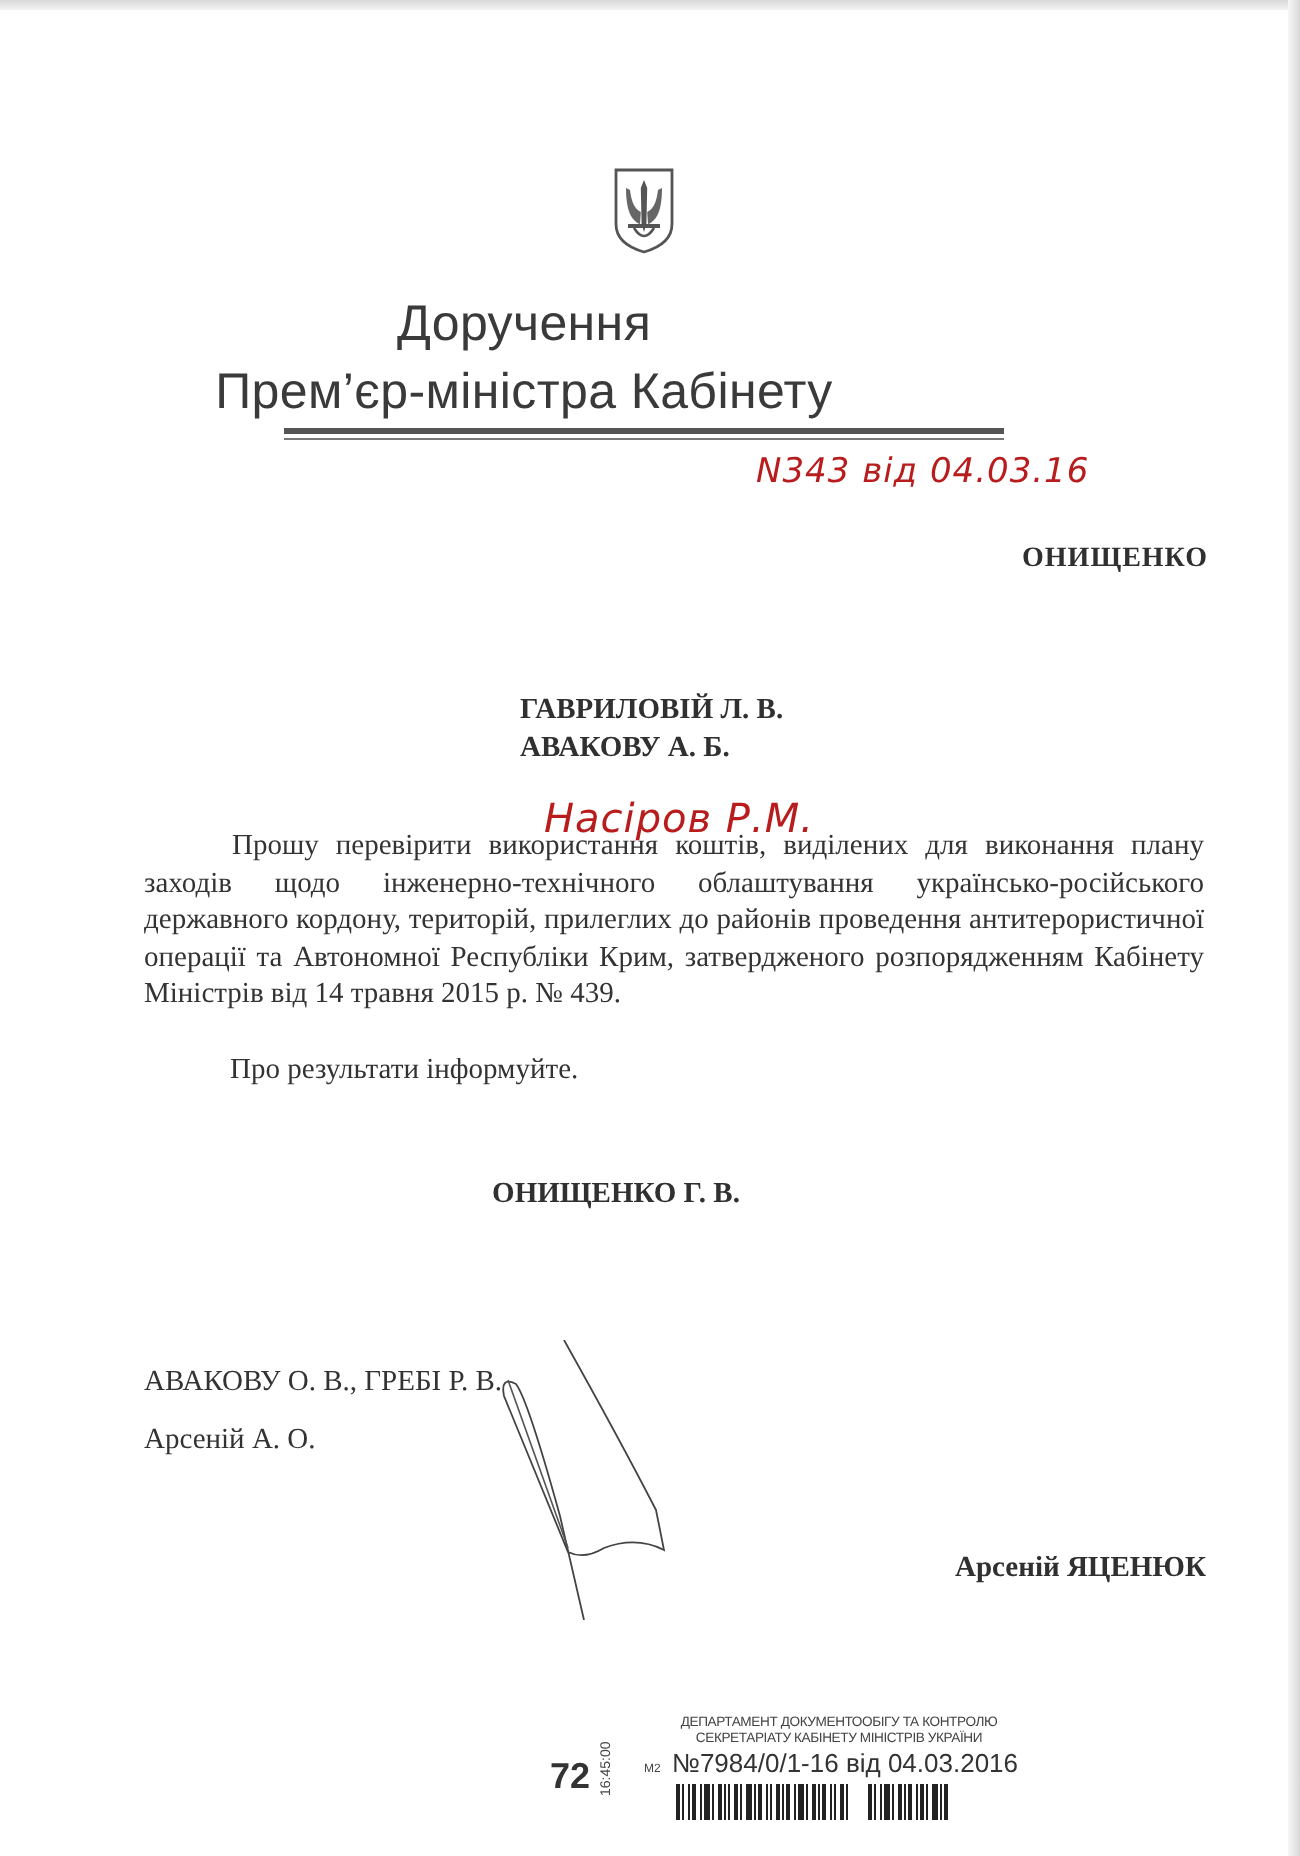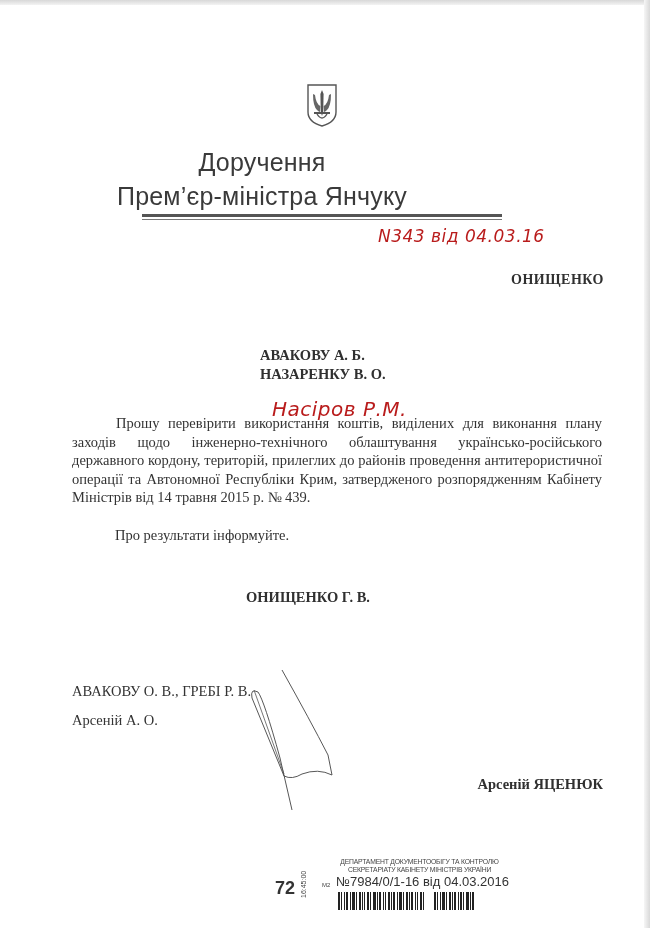--- a/index.html
+++ b/index.html
@@ -62,31 +62,31 @@
 <svg class="abs coat" viewBox="0 0 34 46">
   <path d="M3 3 H31 V30 Q31 40 17 44 Q3 40 3 30 Z" fill="none" stroke="#555" stroke-width="1.4"></path>
   <path d="M17 8 L18.6 12 L18.2 30 L17 34 L15.8 30 L15.4 12 Z" fill="#555"></path>
   <path d="M8 12 Q8 24 12 28 Q14 30 15 30 L15.4 24 Q11 22 10 13 Z" fill="#666"></path>
   <path d="M26 12 Q26 24 22 28 Q20 30 19 30 L18.6 24 Q23 22 24 13 Z" fill="#666"></path>
   <path d="M9 30 H25 V32 H9 Z" fill="#555"></path>
   <path d="M12 32 Q17 40 22 32" fill="none" stroke="#555" stroke-width="1.3"></path>
 </svg>
 
 <div class="abs title title-1">Доручення</div>
-<div class="abs title title-2">Прем’єр-міністра Янчуку</div>
+<div class="abs title title-2">Прем’єр-міністра Кабінету</div>
 <div class="abs rule-thick"></div>
 <div class="abs rule-thin"></div>
 
 <div class="abs hand reg-hand">N343 від 04.03.16</div>
 
 <div class="abs urgent">ОНИЩЕНКО</div>
 
 <div class="abs addressees">
+  <span class="addressee">ГАВРИЛОВІЙ Л. В.</span>
   <span class="addressee">АВАКОВУ А. Б.</span>
-  <span class="addressee">НАЗАРЕНКУ В. О.</span>
 </div>
 <div class="abs hand hand-name">Насіров Р.М.</div>
 
 <div class="abs body-text"><span class="indent"></span><span>Прошу перевірити використання коштів, виділених для виконання плану заходів щодо інженерно-технічного облаштування українсько-російського державного кордону, територій, прилеглих до районів проведення антитерористичної операції та Автономної Республіки Крим, затвердженого розпорядженням Кабінету Міністрів від 14 травня 2015 р. № 439.</span></div>
 
 <div class="abs closing">Про результати інформуйте.</div>
 
 <div class="abs executor">ОНИЩЕНКО Г. В.</div>
 
 <div class="abs cc-line-1">АВАКОВУ О. В., ГРЕБІ Р. В.</div>

